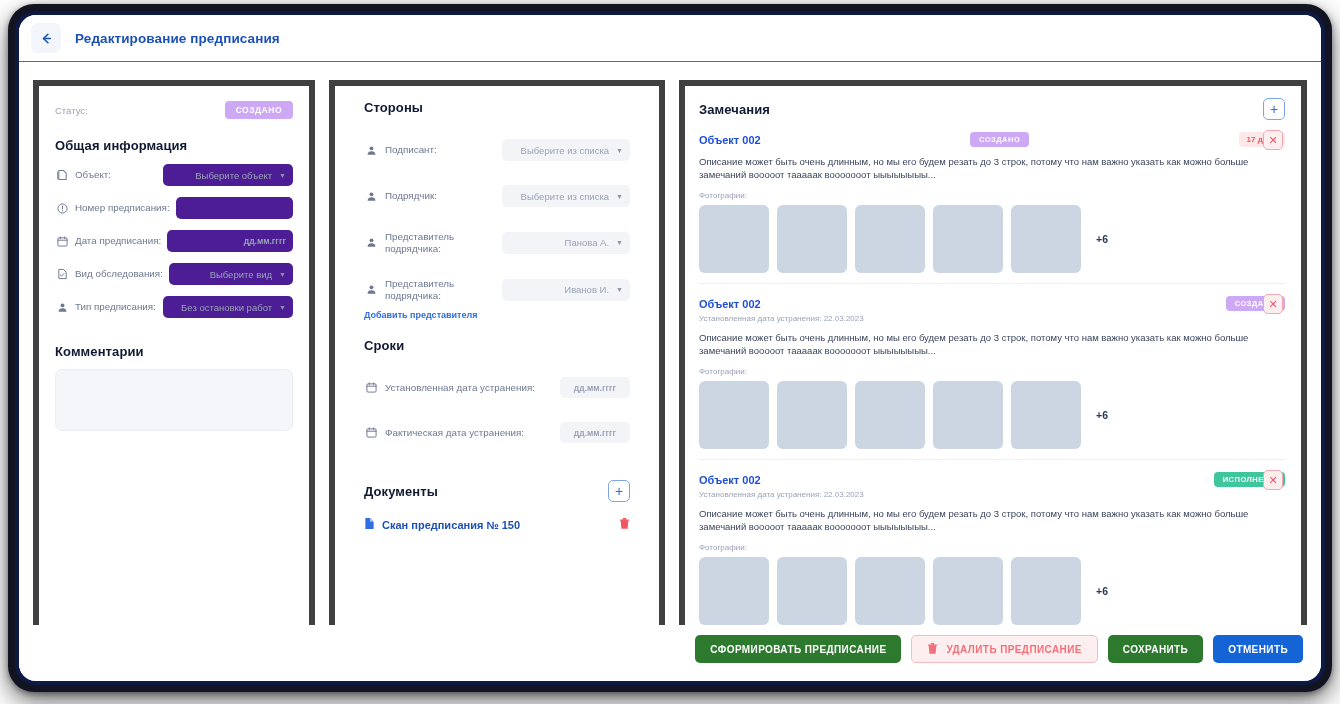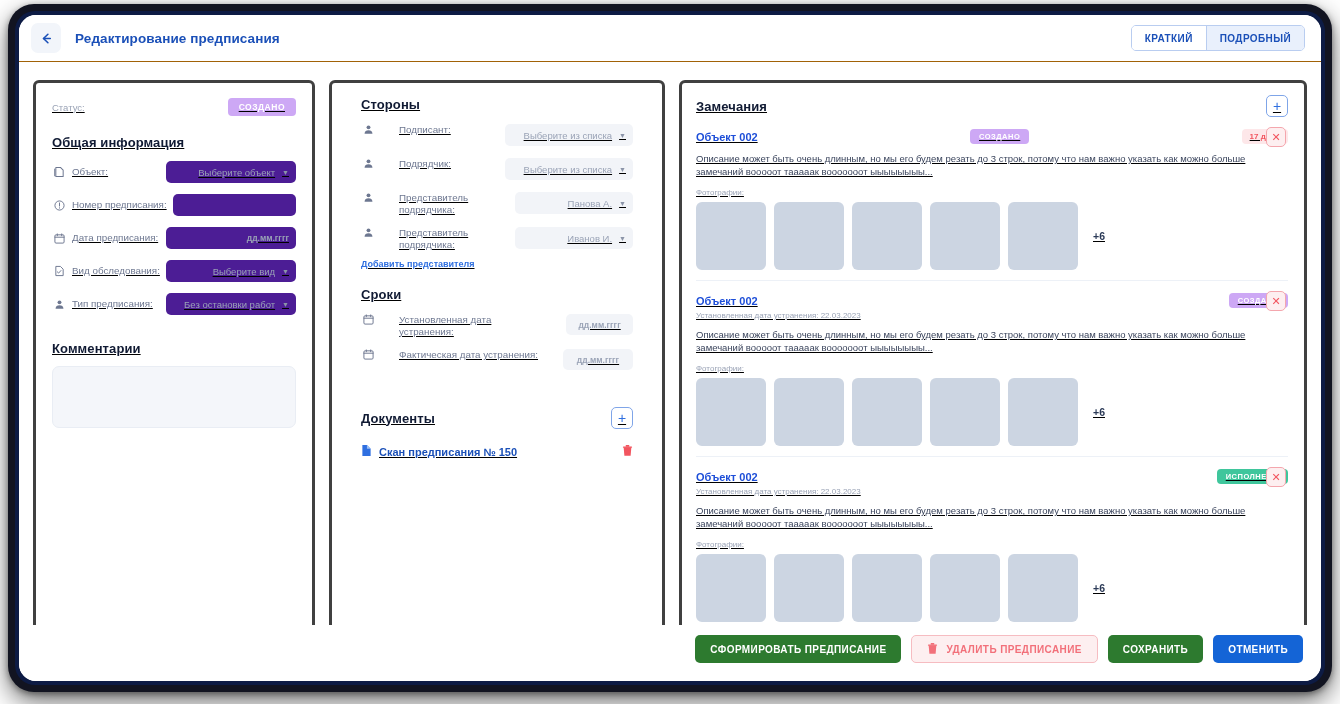--- a/index.html
+++ b/index.html
@@ -76,23 +76,22 @@
 
   
   .content {
     padding: 18px 14px 0 14px;
     display: flex;
     gap: 14px;
     height: calc(100% - 47px);
   }
   .card {
     background: #fff;
-    border: 3px solid #404040;
-    border-radius: 6px;
-    text-decoration: underline;
+    border: 6px solid #404040;
+    border-radius: 0;
   }
   .col-left  { width: 282px; padding: 14px 16px; flex: none; }
   .col-mid   { width: 336px; padding: 14px 29px; flex: none; }
   .col-right { flex: 1; padding: 12px 12px 0 14px; display: flex; flex-direction: column; min-width: 0; }
 
   .section-title {
     font-size: 13px; font-weight: bold; color: #101a33;
     letter-spacing: .1px;
   }
 
@@ -143,21 +142,21 @@
 
   .comments-box {
     margin-top: 10px;
     height: 62px;
     background: #f4f6fa;
     border: 1px solid #e9edf4;
     border-radius: 7px;
   }
 
   
-  .mid-field-row { display: flex; align-items: flex-start; margin-top: 12px; gap: 24px; }
+  .mid-field-row { display: flex; align-items: center; margin-top: 24px; gap: 7px; }
   .mid-label { font-size: 9.8px; color: #6d7790; line-height: 11.5px; max-width: 92px; }
   .link-right {
     margin-top: 9px; 
     font-size: 9px; color: #2f6fe0; font-weight: bold;
     cursor: pointer;
   }
   .mid-ctrl {
     margin-left: auto; width: 128px; height: 22px;
     background: #f2f4f8; border-radius: 5px;
     display: flex; align-items: center; justify-content: flex-end;
@@ -234,24 +233,20 @@
   <div class="topbar">
     <div class="back-btn">
       <span>
         <svg width="15" height="15" viewBox="0 0 16 16">
                 <path d="M9.5 3.5 L4.8 8 L9.5 12.5" fill="none" stroke="#1b50b8" stroke-width="1.7" stroke-linecap="round" stroke-linejoin="round"></path>
                 <path d="M4.9 8 H12" stroke="#1b50b8" stroke-width="1.7" stroke-linecap="round"></path>
               </svg>
       </span>
     </div>
     <div class="page-title">Редактирование предписания</div>
-    <div class="seg">
-      <div>КРАТКИЙ</div>
-      <div class="active">ПОДРОБНЫЙ</div>
-    </div>
   </div>
 
   <div class="content">
 
     <div class="card col-left">
       <div class="status-row">
         <div class="status-label">Статус:</div>
         <div class="badge purple">СОЗДАНО</div>
       </div>
       <div class="h-gap-18"></div>

